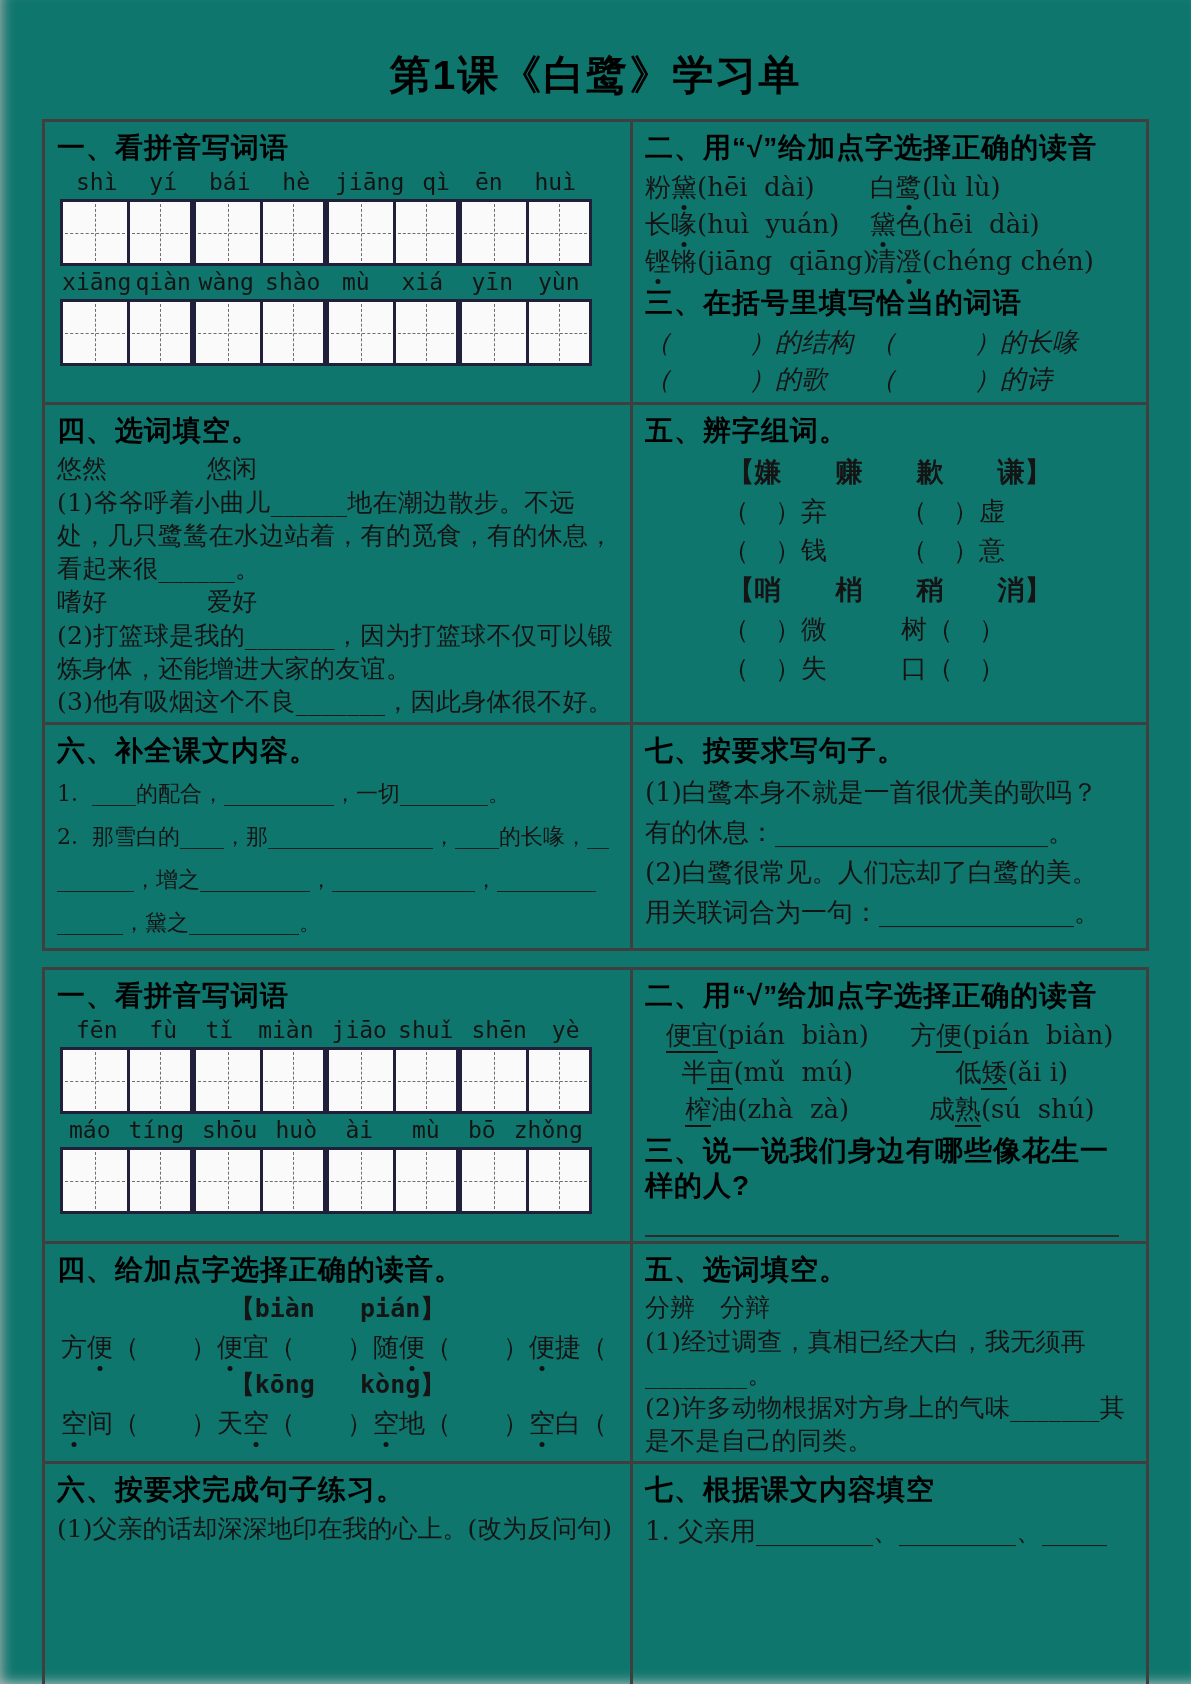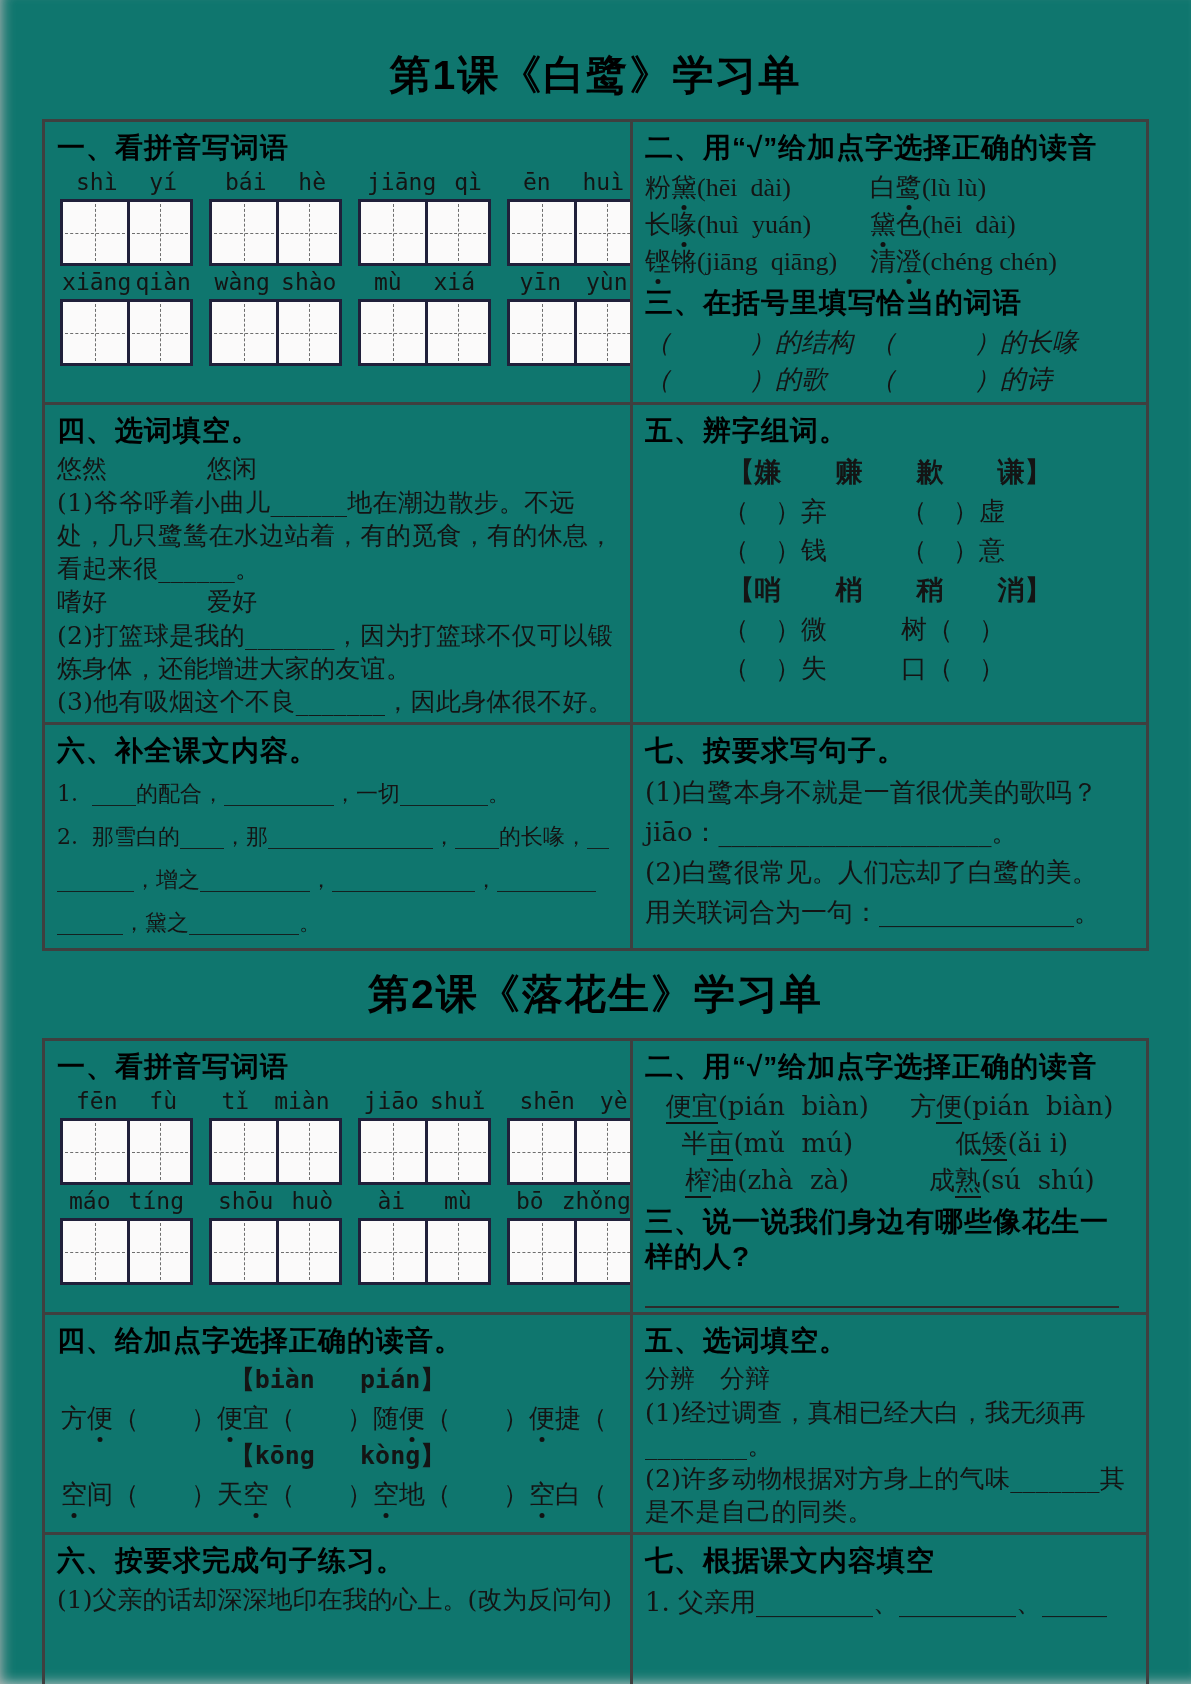--- a/index.html
+++ b/index.html
@@ -10,31 +10,31 @@
         font-size:41px;letter-spacing:2px;color:#000;}
   #title1{padding-top:48px;}
   #title2{margin-top:14px;}
   table.ws{border-collapse:collapse;margin:16px auto 16px;width:1104px;table-layout:fixed;padding-left:8px;}
   .ws td{border:3px solid #3f3f3f;vertical-align:top;padding:3px 12px 4px 12px;overflow:hidden;}
   #t1 tr:nth-child(1) td{height:250px;} #t1 tr:nth-child(2) td{height:256px;} #t1 tr:nth-child(3) td{height:205px;}
   #t2 tr:nth-child(1) td{height:246px;} #t2 tr:nth-child(2) td{height:186px;} #t2 tr:nth-child(3) td{height:266px;}
   .sec-h{font-family:"Liberation Sans",sans-serif;font-weight:900;font-size:28px;letter-spacing:1px;
         margin:5px 0 4px;line-height:1.25;color:#000;}
   
-  .py-row{display:flex;padding:0 3px;margin-top:3px;gap:16px;}
+  .py-row{display:flex;padding:0 3px;margin-top:3px;}
   .py-group{width:133px;}
   .py-syll{display:flex;justify-content:space-around;font-family:"DejaVu Sans Mono",monospace;
         font-size:23px;line-height:27px;margin-bottom:3px;white-space:pre;}
   .tz{display:flex;border:3px solid #20203a;background:#fbfafa;box-sizing:border-box;width:133px;}
   .tz-cell{width:63.5px;height:61px;position:relative;box-sizing:border-box;}
   .tz-cell + .tz-cell{border-left:3px solid #20203a;}
   .tz-cell::before{content:"";position:absolute;top:2px;bottom:2px;left:50%;border-left:1.5px dashed #6e6e6e;}
   .tz-cell::after{content:"";position:absolute;left:2px;right:2px;top:50%;border-top:1.5px dashed #6e6e6e;}
   
-  .rd-grid{display:grid;grid-template-columns:46% 54%;font-size:26px;line-height:37px;white-space:pre;font-family:Liberation Serif, serif;}
+  .rd-grid{display:grid;grid-template-columns:46% 54%;font-size:26px;line-height:37px;white-space:pre;}
   .rd-grid2{display:grid;grid-template-columns:50% 50%;font-size:26px;line-height:37px;white-space:pre;text-align:center;}
   .em-dot{position:relative;display:inline-block;}
   .em-dot::after{content:"";position:absolute;width:5px;height:5px;background:#111;border-radius:50%;
         left:50%;transform:translateX(-50%);bottom:-4px;}
   .em-u{border-bottom:2px solid #111;padding-bottom:1px;}
   .two-col{display:grid;grid-template-columns:46% 54%;font-size:26px;line-height:37px;white-space:pre;font-style:italic;}
   
   .choice-line{font-size:25px;line-height:34px;white-space:pre;}
   .para{font-size:25px;line-height:33px;letter-spacing:0.3px;}
   
@@ -180,30 +180,29 @@
           <div>1.  ____的配合，__________，一切________。</div>
           <div>2.  那雪白的____，那_______________，____的长喙，__</div>
           <div>_______，增之__________，_____________，_________</div>
           <div>______，黛之__________。</div>
         </div>
       </td>
       <td>
         <div class="sec-h">七、按要求写句子。</div>
         <div class="lines7">
           <div>(1)白鹭本身不就是一首很优美的歌吗？</div>
-          <div>jiāo：_____________________。</div>
+          <div>有的休息：_____________________。</div>
           <div>(2)白鹭很常见。人们忘却了白鹭的美。</div>
           <div>用关联词合为一句：_______________。</div>
         </div>
       </td>
     </tr>
   </tbody>
     </table>
 
-  <div class="main-title" id="title2">第2课《落花生》学习单</div>
 
   <table class="ws" id="t2">
     <colgroup>
         <col style="width:588px">
         <col style="width:516px">
       </colgroup>
     <tbody>
         <tr>
       <td>
         <div class="sec-h">一、看拼音写词语</div>

